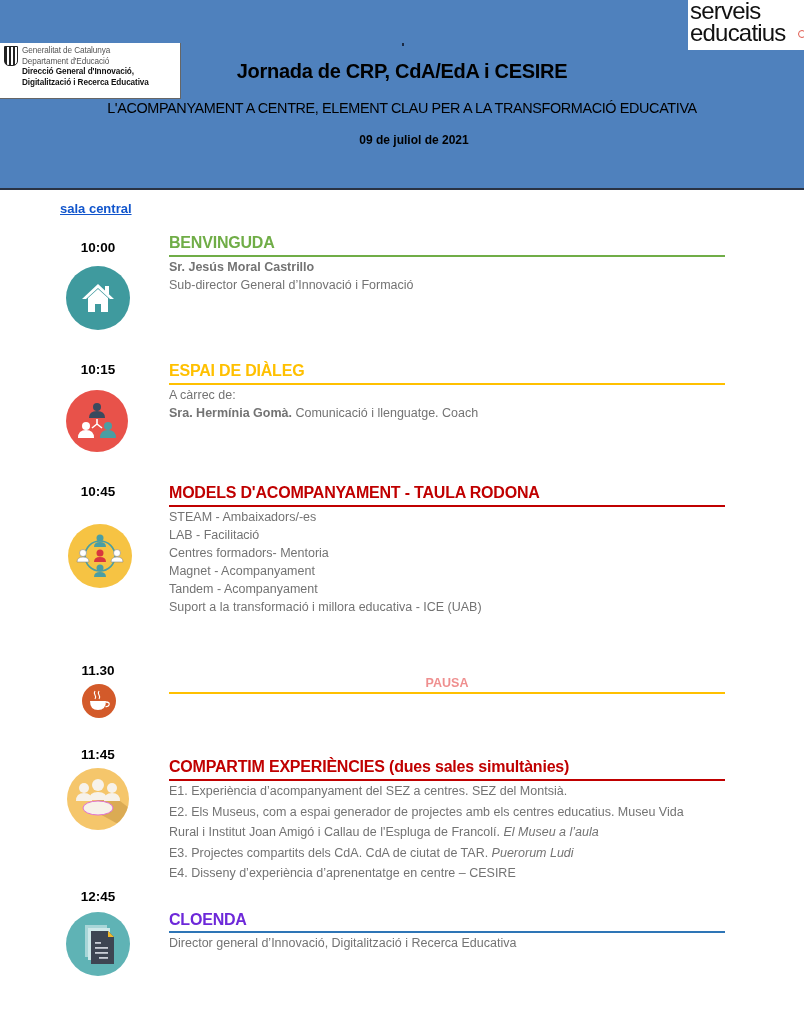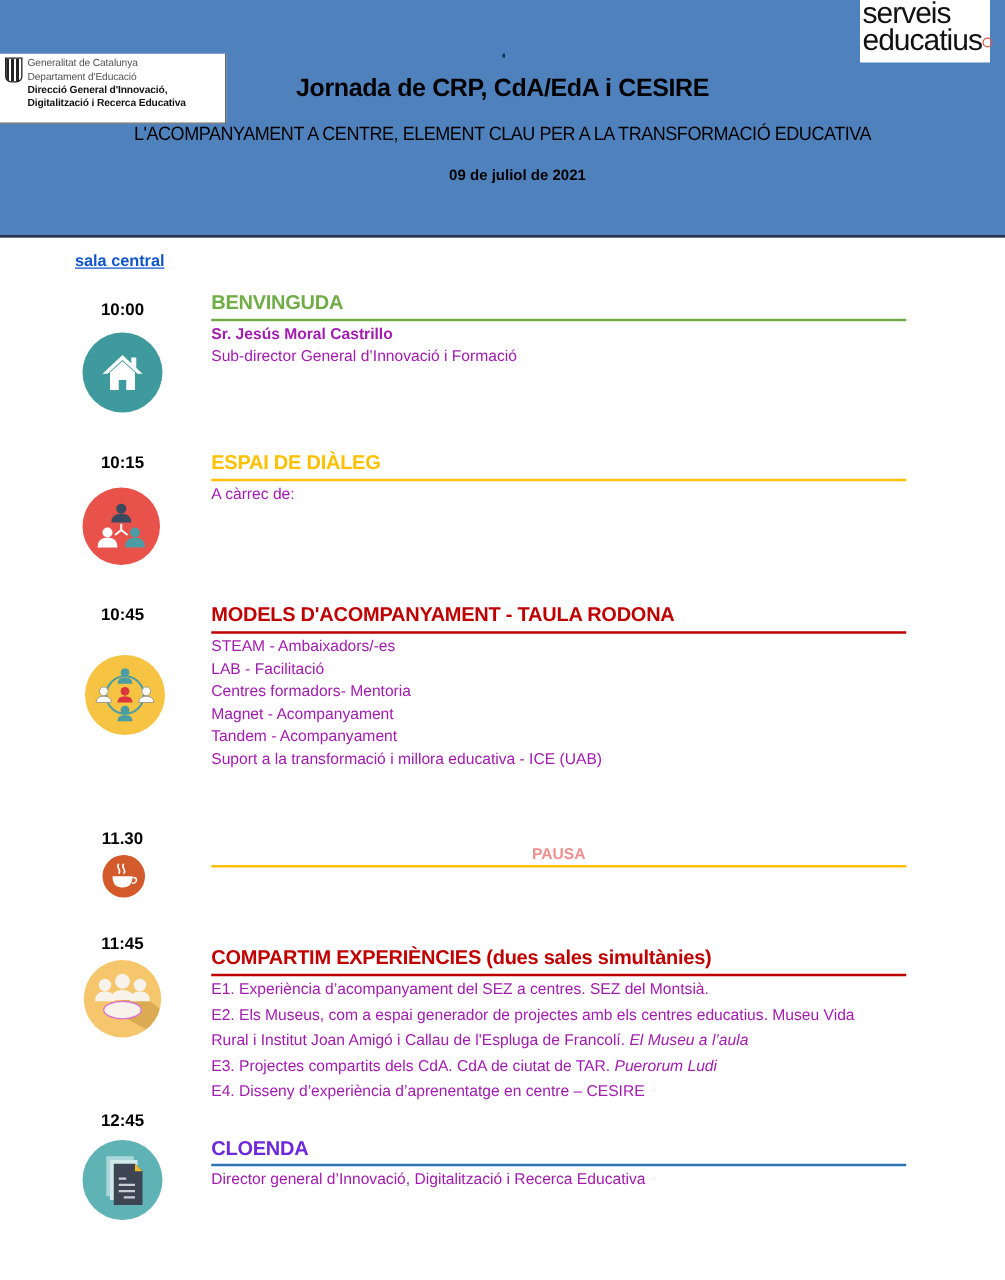--- a/index.html
+++ b/index.html
@@ -19,21 +19,21 @@
     .gencat-mark {
       width: 14px; height: 20px; margin: 3px 4px 0 4px; flex: none;
       background: repeating-linear-gradient(90deg, #222 0 2px, #fff 2px 4px);
       border: 1px solid #222; border-radius: 0 0 5px 5px;
     }
     .gencat-text { font-size: 8.2px; line-height: 10.5px; padding-top: 3px; letter-spacing: -0.1px; }
     .gencat-text .light { color: #555; }
     .gencat-text .bold { color: #111; font-weight: bold; }
 
     .serveis-logo {
-      position: absolute; left: 688px; top: 0; width: 104px; height: 50px;
+      position: absolute; left: 688px; top: 0; width: 116px; height: 50px;
       background: #ffffff; padding-left: 2px;
     }
     .serveis-logo .word {
       font-size: 24px; line-height: 22px; color: #111; letter-spacing: -0.8px; display: block;
     }
     .serveis-logo .reg {
       position: absolute; right: -2px; top: 30px; width: 8px; height: 8px;
       border: 1.5px solid #e05a4f; border-radius: 50%;
     }
 
@@ -65,21 +65,21 @@
       font-size: 13.5px; font-weight: bold; color: #000;
     }
     .icon {
       position: absolute; border-radius: 50%; overflow: hidden;
       display: flex; align-items: center; justify-content: center;
     }
     .section-title {
       position: absolute; left: 169px; font-size: 16px; font-weight: bold; letter-spacing: -0.2px;
     }
     .rule { position: absolute; left: 169px; width: 556px; height: 2px; }
-    .body-text { position: absolute; left: 169px; font-size: 12.5px; line-height: 18px; color: #a21caf; }
+    .body-text { position: absolute; left: 169px; font-size: 12.5px; line-height: 18px; color: #737373; }
     .body-text .line { display: block; white-space: nowrap; }
     .b { font-weight: bold; }
     .i { font-style: italic; }
 
     .pausa {
       position: absolute; left: 169px; width: 556px; top: 676px; text-align: center;
       font-size: 12.5px; font-weight: bold; color: #ef8f8f;
     }
   </style>
 </head>
@@ -137,20 +137,21 @@
       <circle cx="12" cy="28" r="4" fill="#fff"></circle>
       <path d="M4 40 Q4 32 12 32 Q20 32 20 40 Z" fill="#fff"></path>
       <circle cx="34" cy="28" r="4" fill="#4a9ea3"></circle>
       <path d="M26 40 Q26 32 34 32 Q42 32 42 40 Z" fill="#4a9ea3"></path>
     </svg>
   </div>
   <div class="section-title" style="top:362px; color:#ffc000;">ESPAI DE DIÀLEG</div>
   <div class="rule" style="top:383px; background:#ffc000;"></div>
   <div class="body-text" style="top:386px;">
     <span class="line">A càrrec de:</span>
+    <span class="line"><span class="b">Sra. Hermínia Gomà.</span><span> Comunicació i llenguatge. Coach</span></span>
   </div>
 </div>
 
 <div>
   <div class="time" style="top:484px">10:45</div>
   <div class="icon" style="left:68px; top:524px; width:64px; height:64px; background:#f6c343;">
     <svg width="52" height="52" viewBox="0 0 52 52">
       <circle cx="26" cy="26" r="15" fill="none" stroke="#4a9ea3" stroke-width="1.6"></circle>
       <circle cx="26" cy="8" r="3.5" fill="#4a9ea3"></circle>
         <path d="M20 17 Q20 12 26 12 Q32 12 32 17 Z" fill="#4a9ea3"></path>

